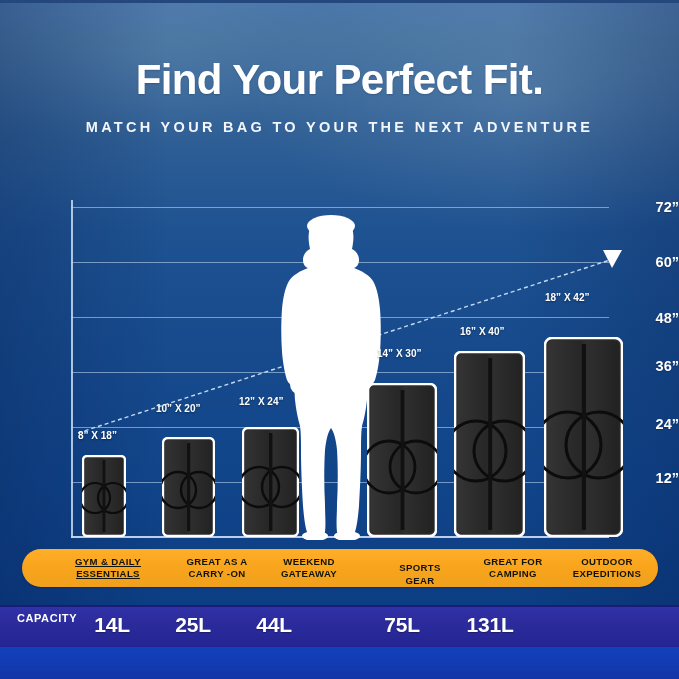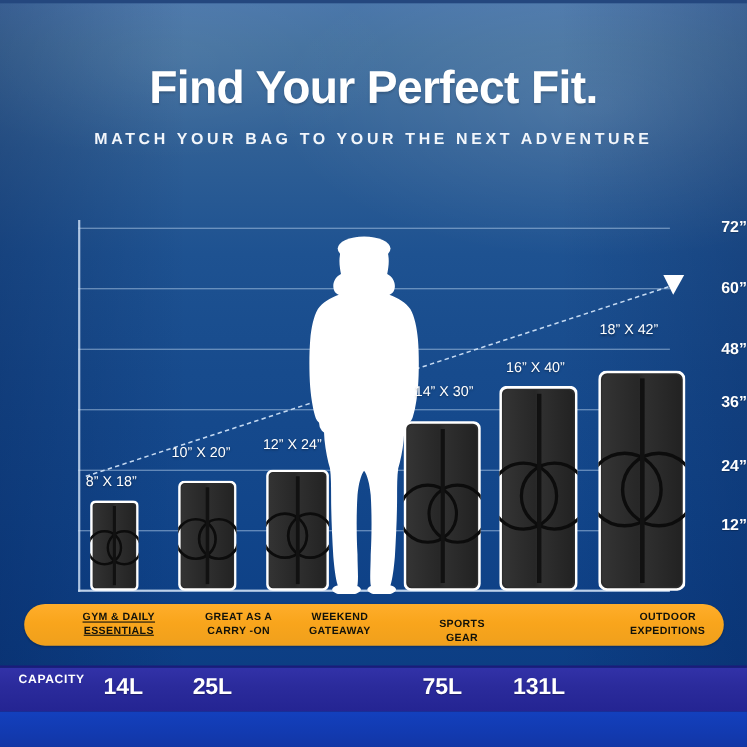--- a/index.html
+++ b/index.html
@@ -47,21 +47,21 @@
 
   
   .silhouette{position:absolute;left:276px;top:214px;width:112px;height:326px;}
 
   
   .trend{position:absolute;left:60px;top:190px;width:575px;height:250px;}
 
   
   .bag{position:absolute;box-sizing:border-box;}
   .bag-label{
-    position:absolute;font-size:13px;font-weight:normal;color:#ffffff;
+    position:absolute;font-size:10px;font-weight:bold;color:#ffffff;
     white-space:nowrap;text-shadow:0 1px 2px rgba(0,0,0,0.4);
   }
 
   
   .cat-band{
     position:absolute;left:22px;top:549px;width:636px;height:38px;
     background:linear-gradient(180deg,#ffae2b 0%,#f9a51c 45%,#efa01c 100%);
     border-radius:19px;
     box-shadow:0 1px 2px rgba(0,0,0,0.25);
   }
@@ -282,29 +282,36 @@
         <span>WEEKEND</span><br>
         <span>GATEAWAY</span>
       </span>
     </div>
     <div class="cat-cell" style="left:348px;width:100px;align-items:flex-end;">
       <span>
         <span>SPORTS</span><br>
         <span>GEAR</span>
       </span>
     </div>
+    <div class="cat-cell" style="left:437px;width:108px;">
+      <span>
+        <span>GREAT FOR</span><br>
+        <span>CAMPING</span>
+      </span>
+    </div>
     <div class="cat-cell" style="left:530px;width:110px;">
       <span>
         <span>OUTDOOR</span><br>
         <span>EXPEDITIONS</span>
       </span>
     </div>
   </div>
 
   <div class="cap-band"></div>
   <div class="cap-label">CAPACITY</div>
   <div class="cap-cell" style="left:62px;width:100px;">14L</div>
   <div class="cap-cell" style="left:143px;width:100px;">25L</div>
+  <div class="cap-cell" style="left:224px;width:100px;">44L</div>
   <div class="cap-cell" style="left:352px;width:100px;">75L</div>
   <div class="cap-cell" style="left:440px;width:100px;">131L</div>
 
   <div class="footer-strip"></div>
 </div>
 
 </body></html>

